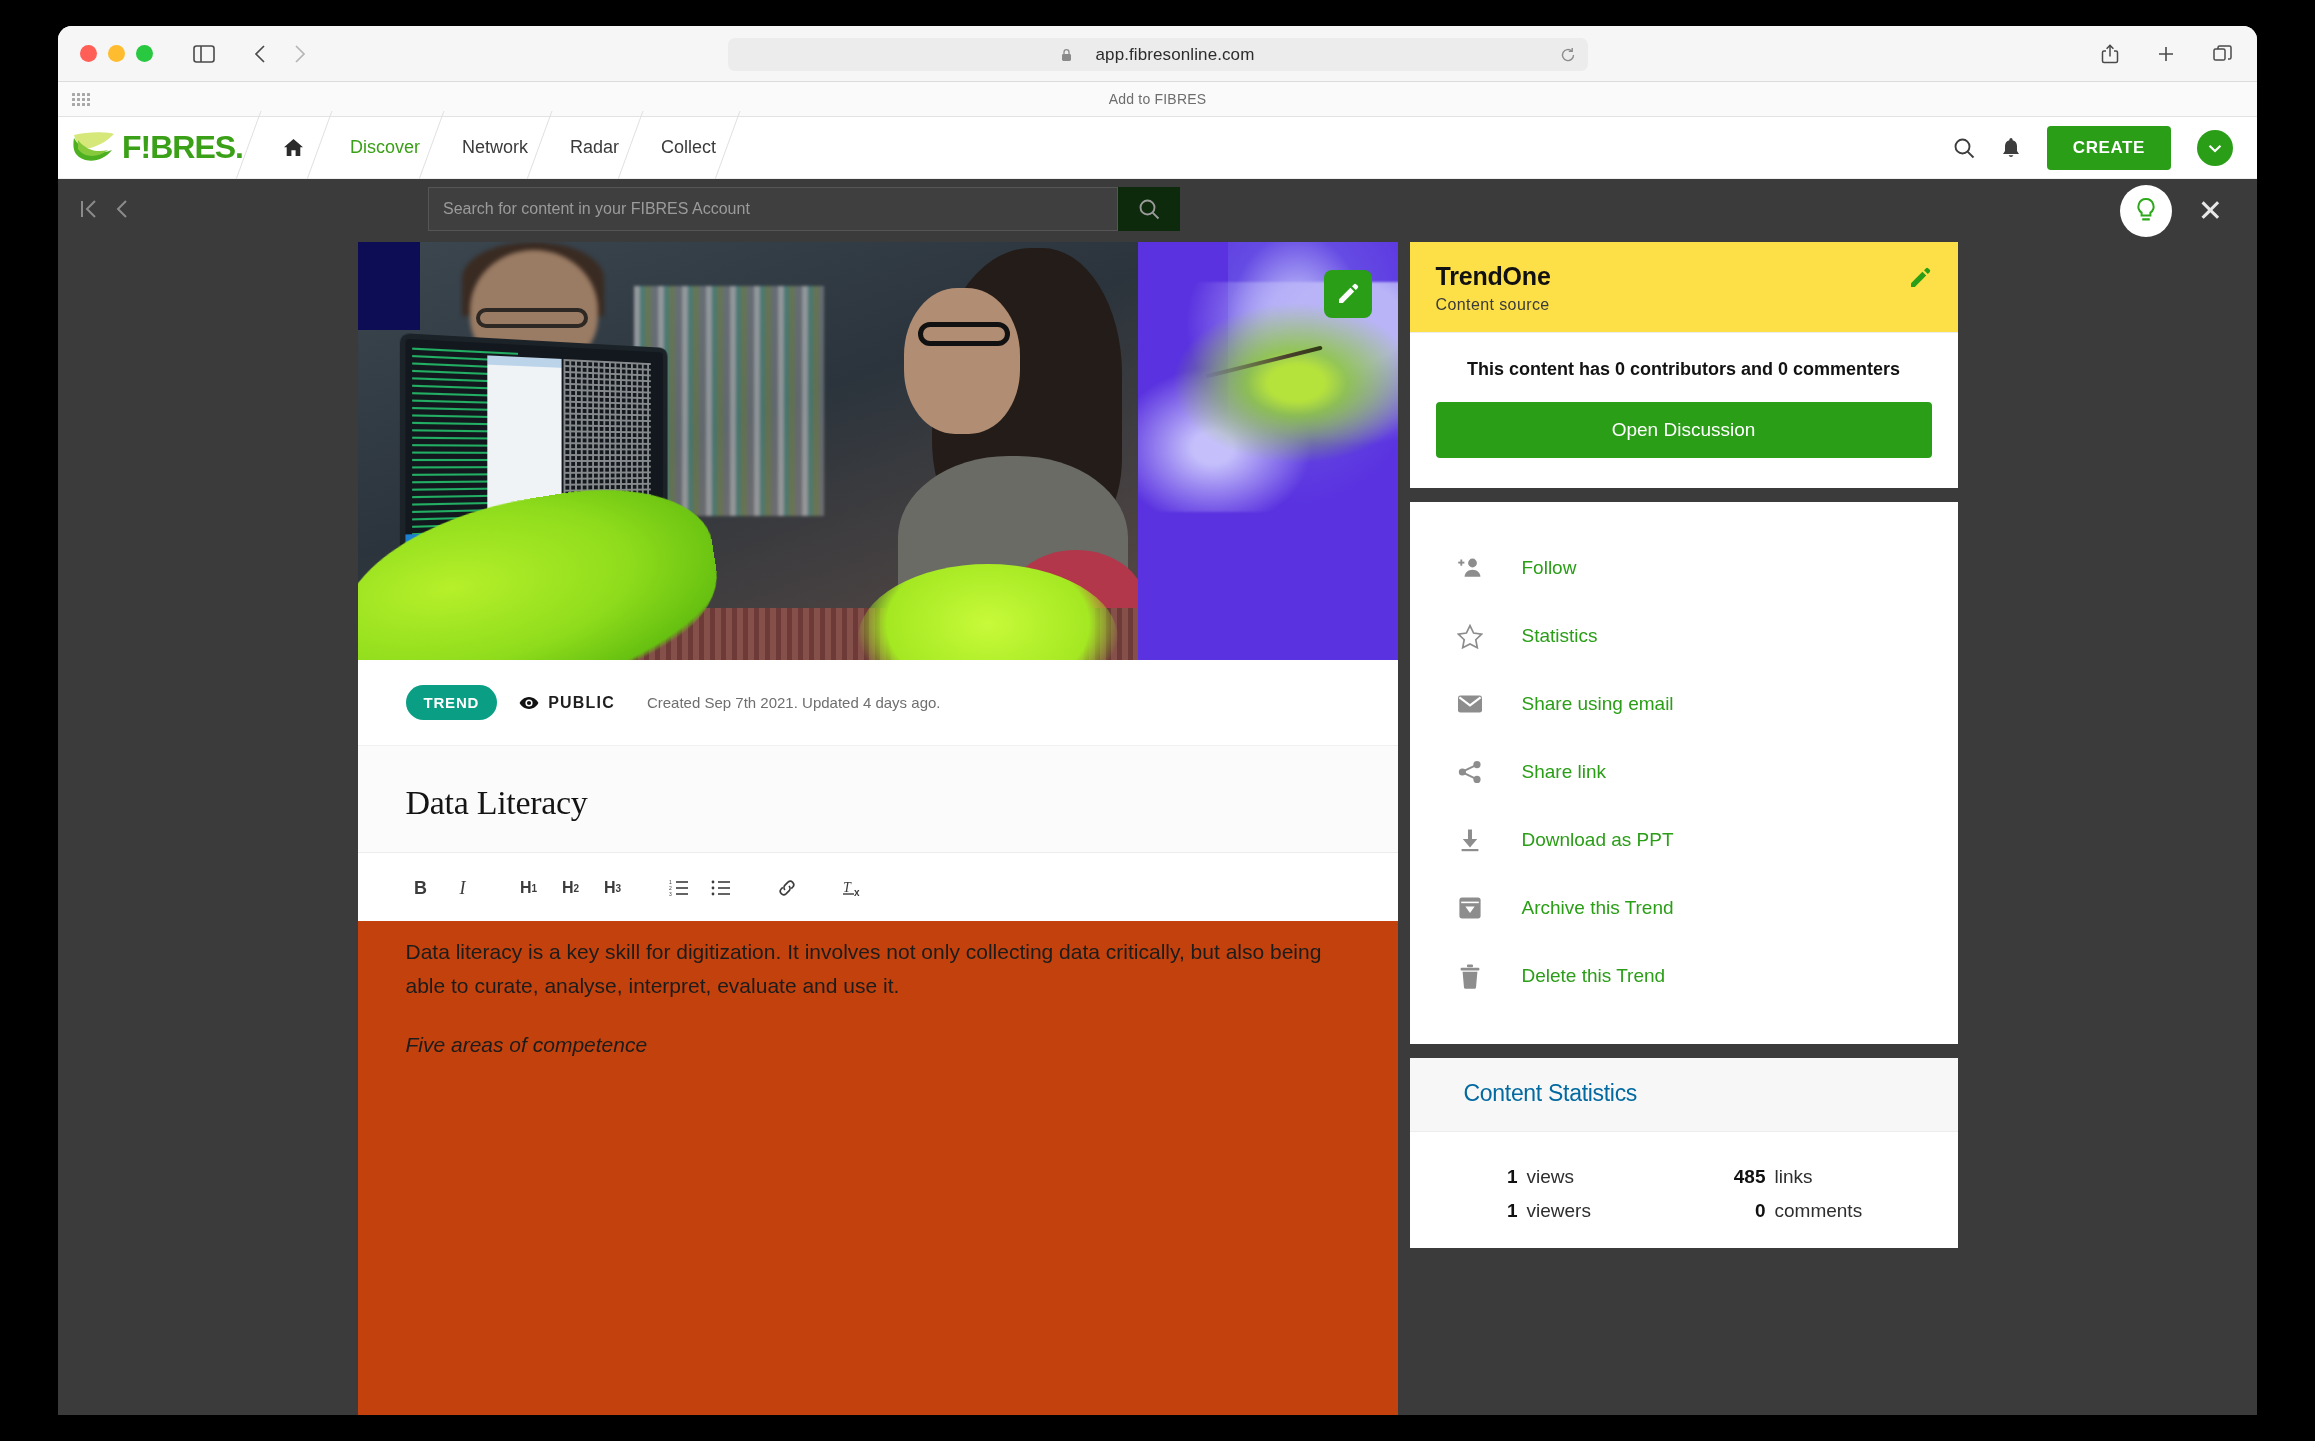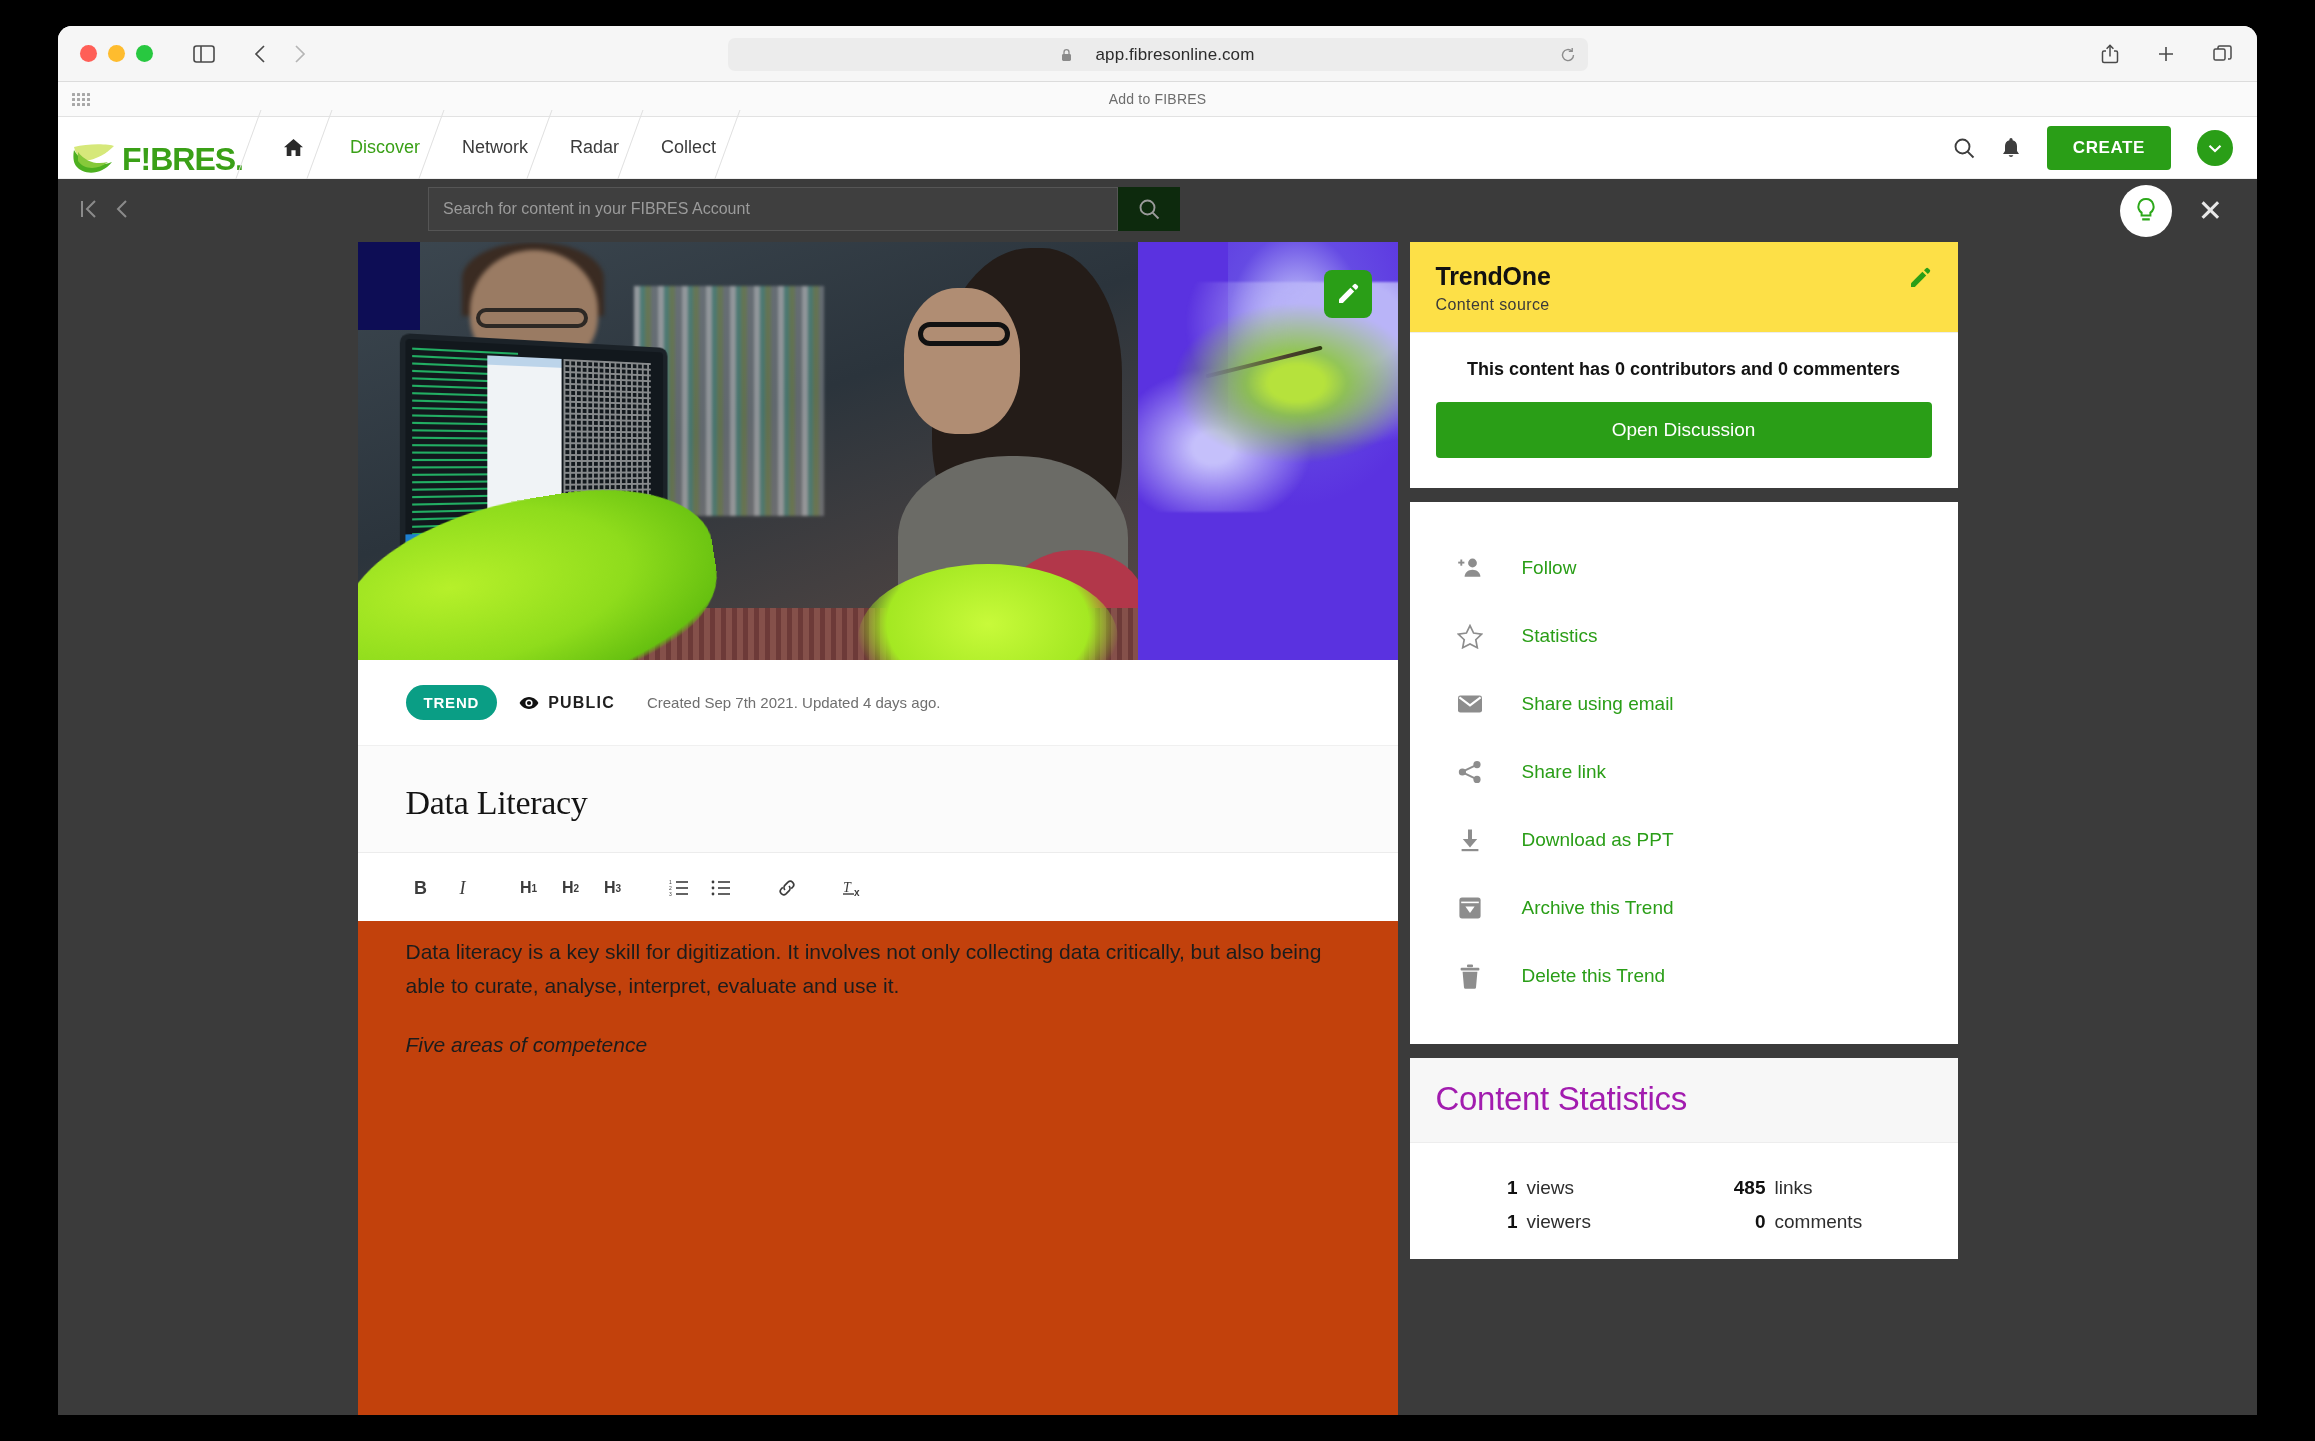--- a/index.html
+++ b/index.html
@@ -85,21 +85,21 @@
   }
   #bookmark-grid i { background:#a8a8a8; display:block; width:3px;height:3px;border-radius:.5px;}
   #bookmark-add {
     position:absolute; left:50%; transform:translateX(-50%);
     font-size: 14px; color: #6d6d6d; letter-spacing:.2px;
   }
 
   
   #app-nav {
     height: 62px; background:#fff;
-    display:flex; align-items:flex-end;
+    display:flex; align-items:center;
     position:relative;
     border-bottom: 1px solid #efefef;
   }
   #logo-wrap { display:flex; align-items:center; margin-left: 14px; gap:6px;}
   #logo-leaf { width: 44px; height: 36px; }
   #logo-text {
     font-size: 32px; font-weight: bold; color:#3aa017;
     letter-spacing: -1px; font-family: "Liberation Sans", sans-serif;
   }
   .chevron-sep {
@@ -411,21 +411,21 @@
     display:flex; align-items:center; gap: 38px;
     padding: 0 0 0 46px; height: 68px; cursor:pointer;
   }
   .action-icon { width:28px;height:28px;color:#8d8d8d;display:flex;align-items:center;justify-content:center;flex:none;}
   .action-label { color:#2a9e17; font-size:19px; }
 
   #stats-card-head {
     background:#f7f7f7; padding: 22px 26px 24px 26px;
     border-bottom:1px solid #ededed;
   }
-  #stats-title { font-size:33px; color:#a21caf; font-weight:normal; letter-spacing:-.3px;}
+  #stats-title { font-size:23px; color:#0369a1; font-weight:normal; letter-spacing:-.3px;margin-left:28px;}
   #stats-card-body { padding: 34px 26px 26px 26px; }
   #stats-grid {
     display:grid; grid-template-columns: 1fr 1fr; row-gap: 12px;
   }
   .stat { display:flex; gap: 9px; align-items:baseline; justify-content:flex-start; padding-left:38px;}
   .stat .num { font-size:19px; font-weight:bold; color:#111; min-width: 44px; text-align:right;}
   .stat .lbl { font-size:19px; color:#2e2e2e; }
 </style>
 </head>
 <body>

